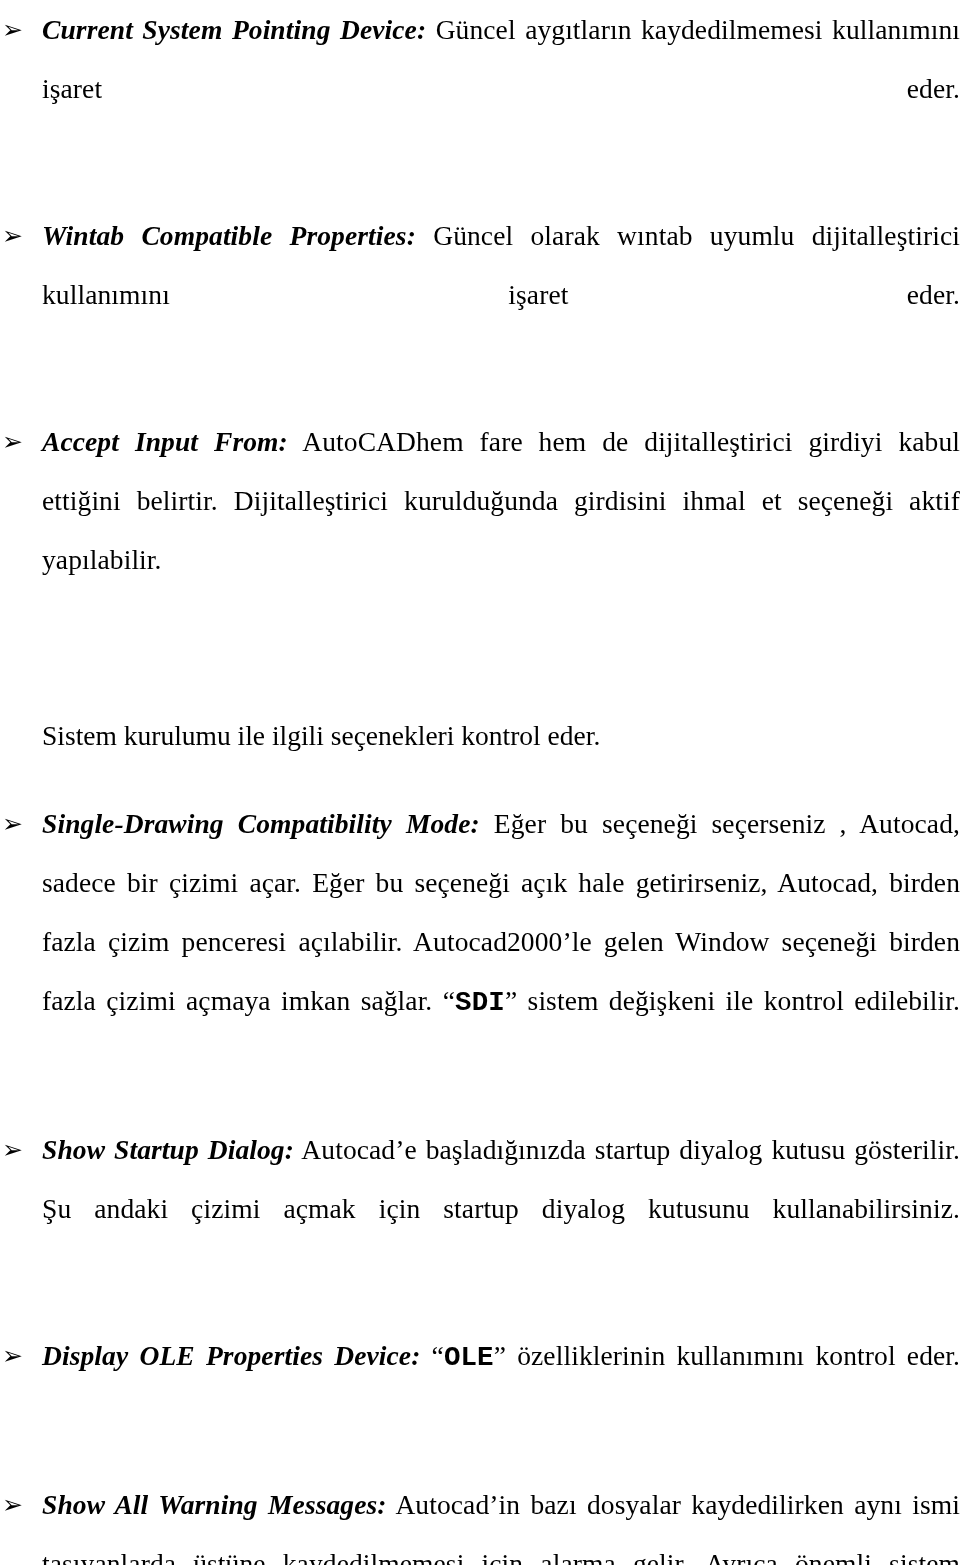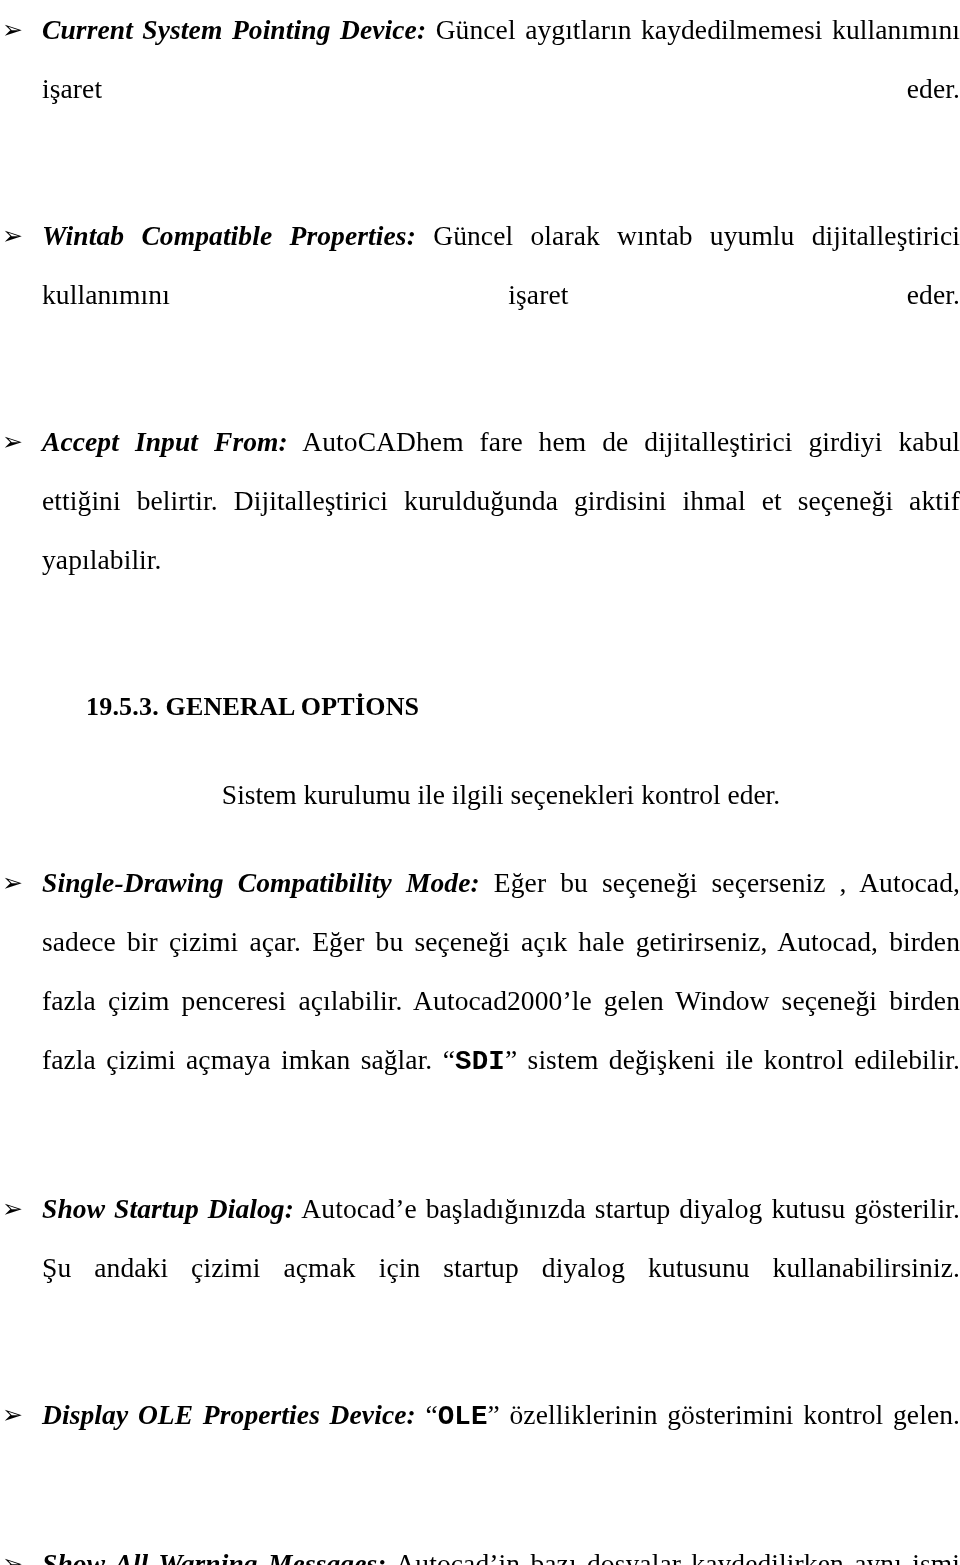--- a/index.html
+++ b/index.html
@@ -73,21 +73,21 @@
     font-weight: bold;
     line-height: 59px;
     padding-left: 86px;
     letter-spacing: 0.2px;
   }
 
   .plain-para {
     font-size: 27.5px;
     line-height: 59px;
     padding-left: 42px;
-    text-align: center;
+    text-align: left;
   }
 
   .gap-sm { height: 29px; }
 </style>
 </head>
 <body>
 
 <div class="page">
 
   <div class="bullet-item">
@@ -104,21 +104,20 @@
 
   <div class="gap-sm"></div>
 
   <div class="bullet-item">
     <span class="bullet-marker">➢</span>
     <span class="bullet-body"><span class="term">Accept Input From:</span><span> AutoCADhem fare hem de dijitalleştirici girdiyi  kabul ettiğini  belirtir. Dijitalleştirici kurulduğunda girdisini  ihmal et seçeneği aktif yapılabilir.</span></span>
   </div>
 
   <div class="gap-sm"></div>
 
-  <div class="section-heading">19.5.3. GENERAL OPTİONS</div>
 
   <div class="gap-sm"></div>
 
   <div class="plain-para">Sistem kurulumu ile ilgili seçenekleri kontrol eder.</div>
 
   <div class="gap-sm"></div>
 
   <div class="bullet-item">
     <span class="bullet-marker">➢</span>
     <span class="bullet-body"><span class="term">Single-Drawing Compatibility Mode:</span><span> Eğer bu seçeneği  seçerseniz , Autocad, sadece bir çizimi  açar. Eğer bu seçeneği  açık hale getirirseniz, Autocad, birden fazla çizim penceresi açılabilir. Autocad2000’le gelen Window seçeneği birden fazla çizimi açmaya imkan sağlar. “</span><span class="bold">SDI</span><span>” sistem değişkeni ile kontrol edilebilir.</span></span>
@@ -128,21 +127,21 @@
 
   <div class="bullet-item">
     <span class="bullet-marker">➢</span>
     <span class="bullet-body"><span class="term">Show Startup Dialog:</span><span> Autocad’e   başladığınızda startup diyalog kutusu gösterilir. Şu andaki çizimi açmak için startup diyalog kutusunu kullanabilirsiniz.</span></span>
   </div>
 
   <div class="gap-sm"></div>
 
   <div class="bullet-item">
     <span class="bullet-marker">➢</span>
-    <span class="bullet-body"><span class="term">Display OLE Properties Device:</span><span> “</span><span class="bold">OLE</span><span>” özelliklerinin gösterimini  kontrol gelen.</span></span>
+    <span class="bullet-body"><span class="term">Display OLE Properties Device:</span><span> “</span><span class="bold">OLE</span><span>” özelliklerinin kullanımını  kontrol eder.</span></span>
   </div>
 
   <div class="gap-sm"></div>
 
   <div class="bullet-item">
     <span class="bullet-marker">➢</span>
     <span class="bullet-body"><span class="term">Show All Warning Messages:</span><span> Autocad’in bazı dosyalar kaydedilirken aynı ismi taşıyanlarda üstüne kaydedilmemesi için alarma gelir. Ayrıca önemli sistem dosyalarının değiştirilmesinde alarm vermesini sağlar.</span></span>
   </div>
 
 </div>

